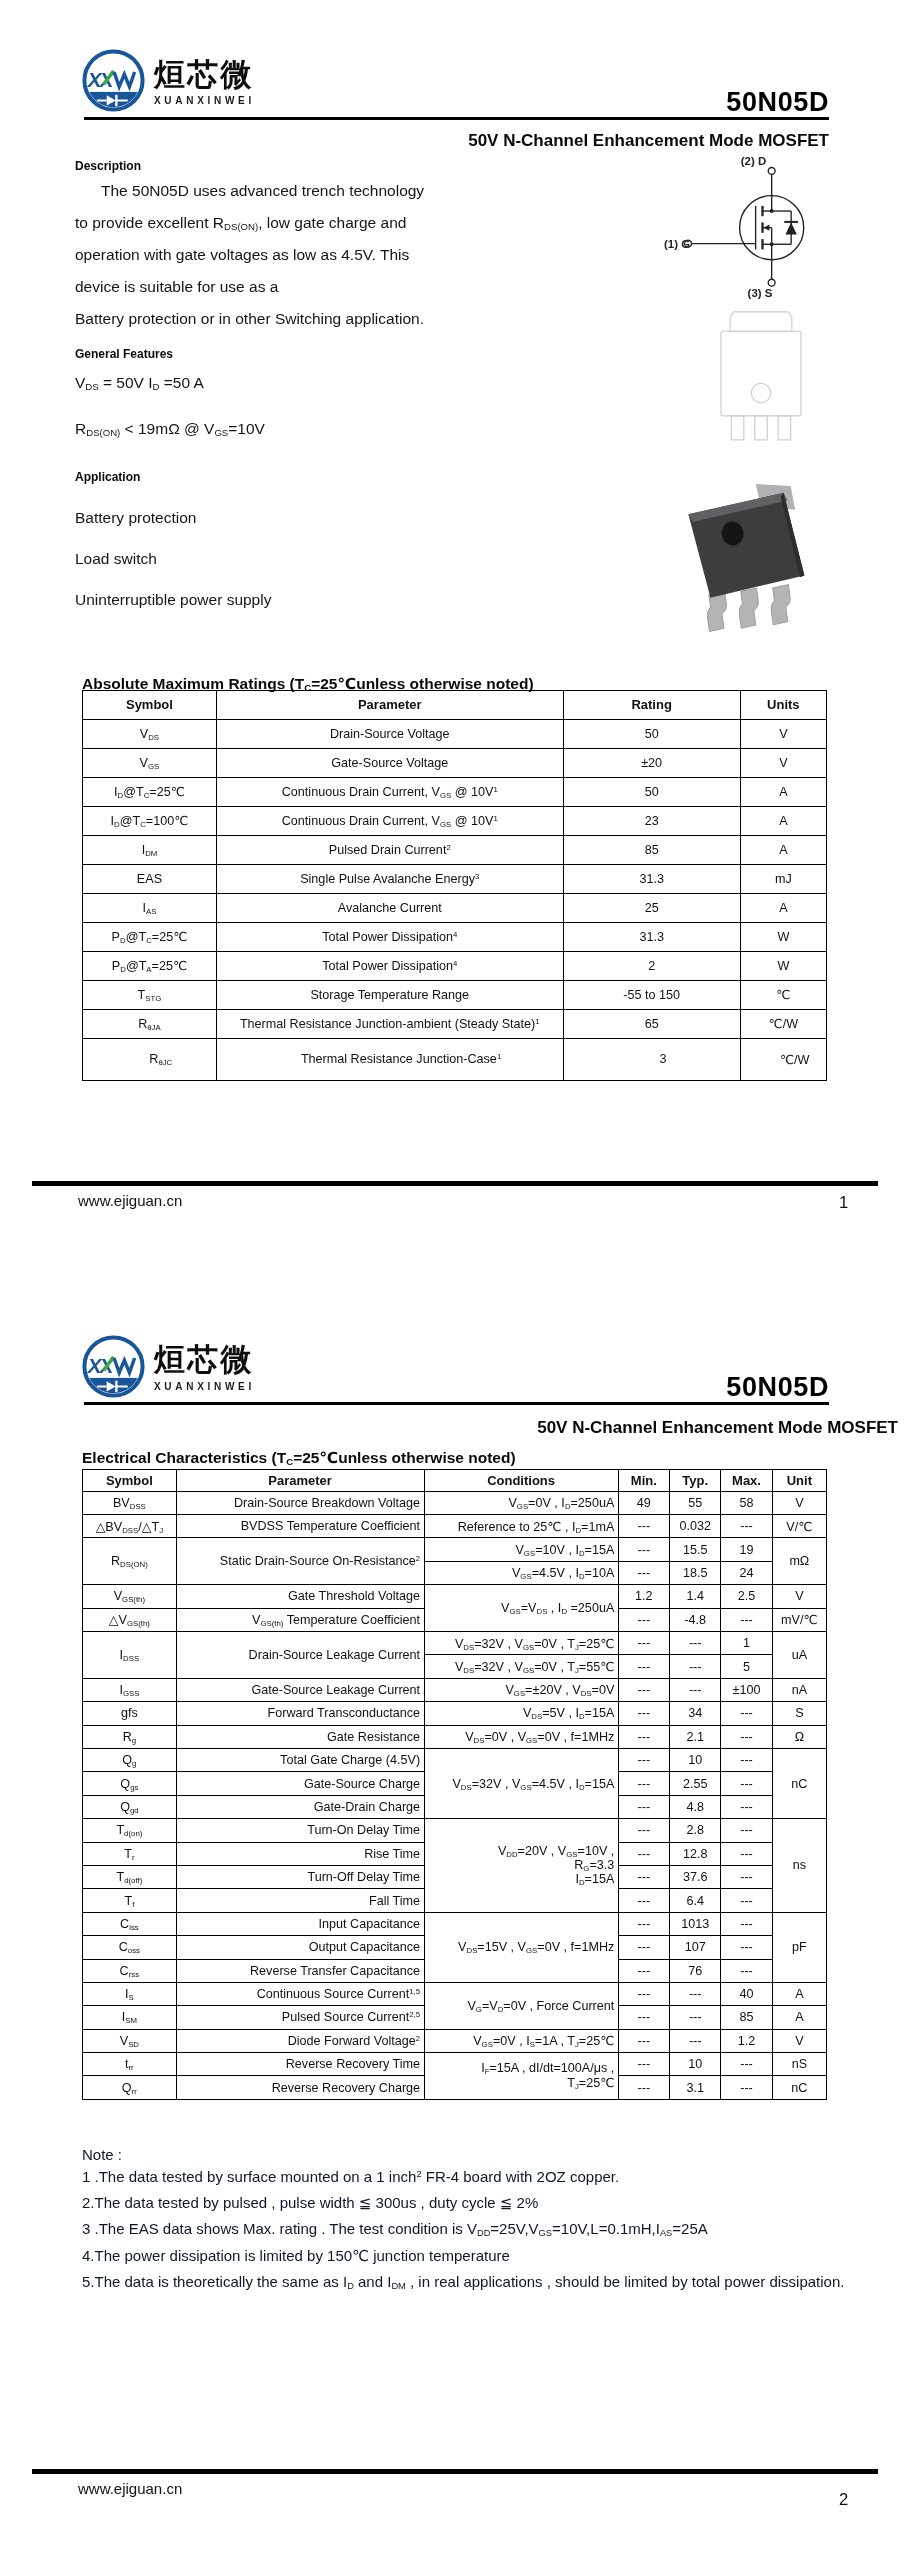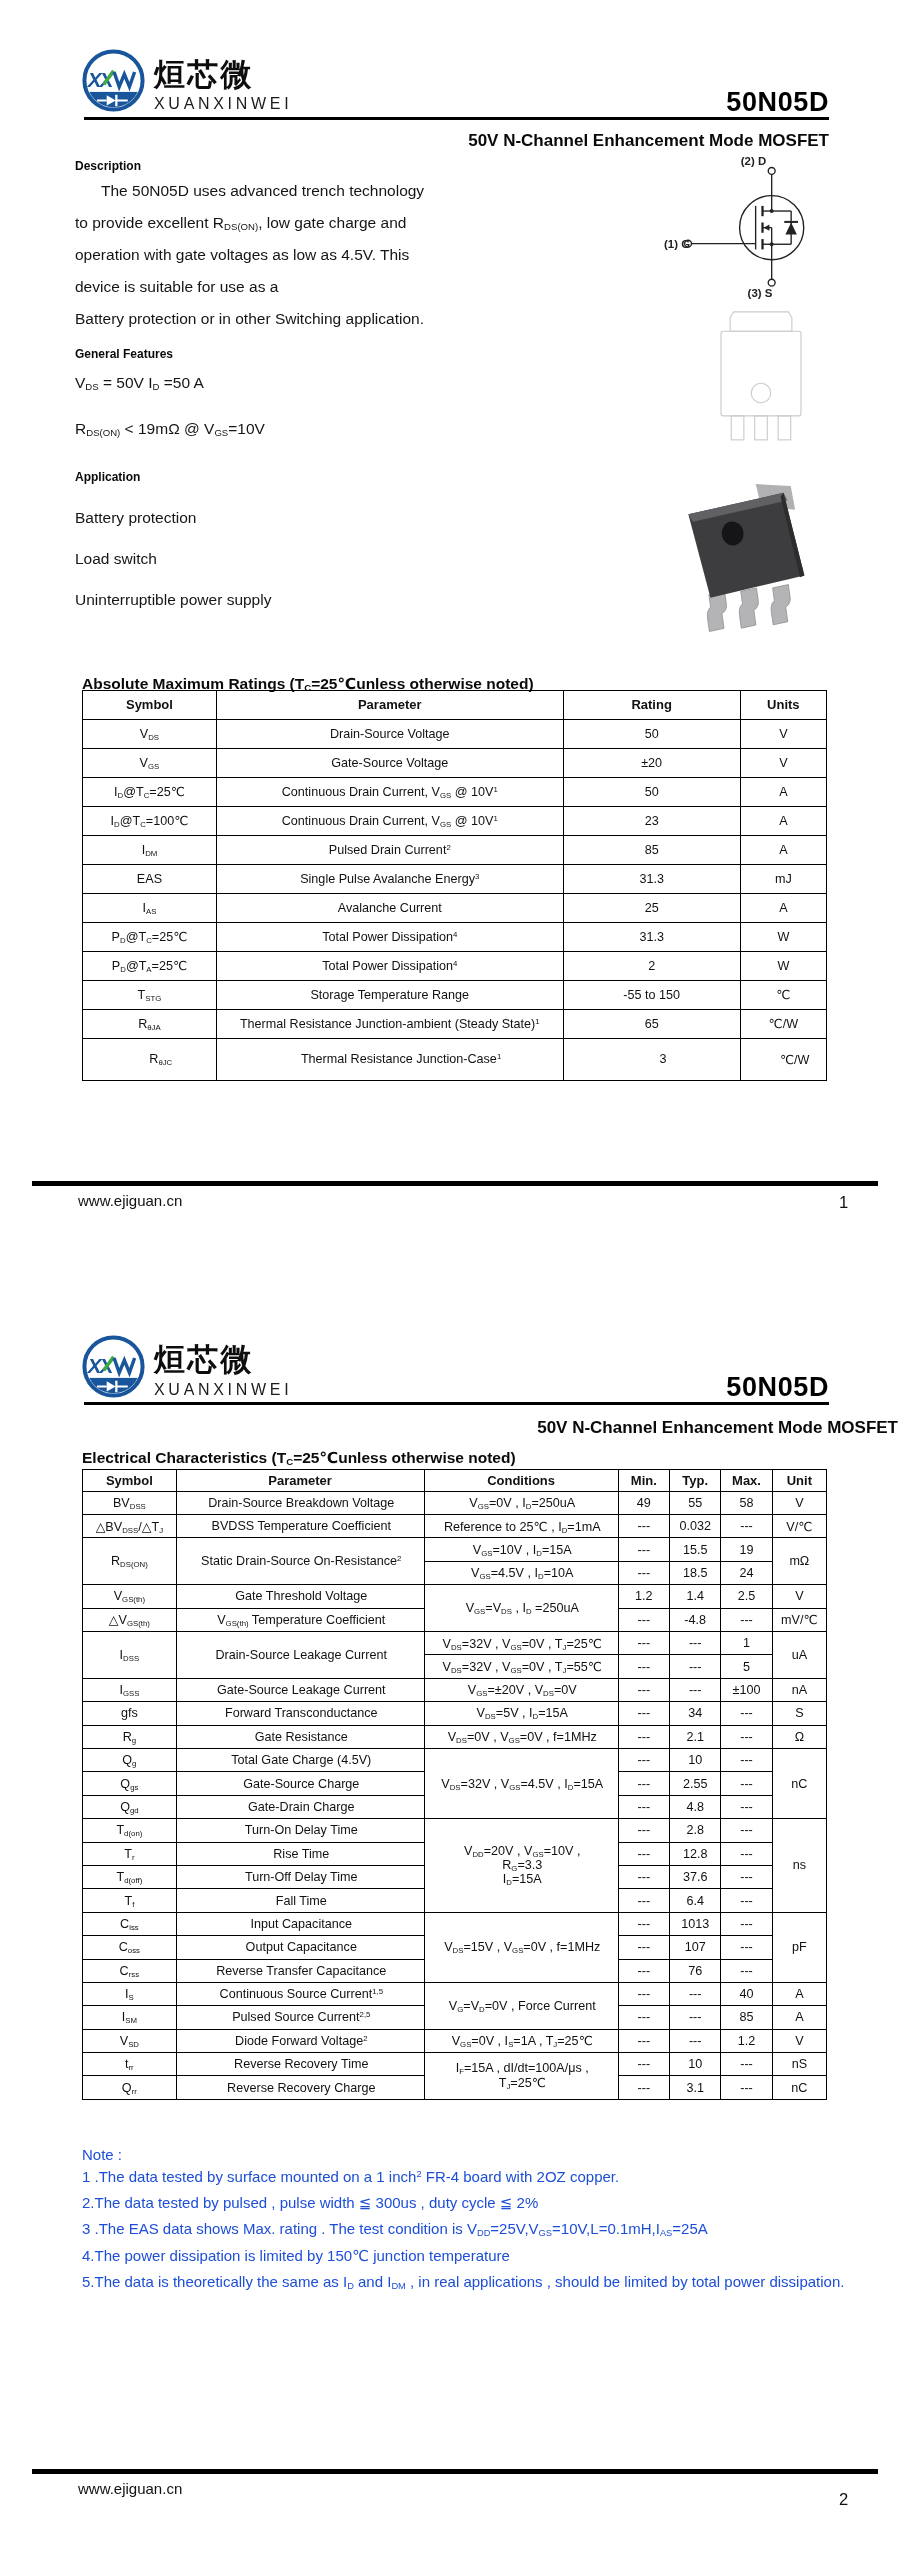--- a/index.html
+++ b/index.html
@@ -2,21 +2,21 @@
 <html style="font-size:9.2px"><head>
 <meta charset="utf-8">
 <style>
   html,body{margin:0;padding:0;background:#fff;}
   .canvas{position:relative;width:910px;height:2576px;background:#ffffff;
     font-family:"Liberation Sans","DejaVu Sans",sans-serif;color:#151515;overflow:hidden;}
   .page{position:absolute;left:0;width:910px;height:1288px;background:#fff;}
   #p1{top:0;} #p2{top:1288px;}
   .abs{position:absolute;}
   .brand-cn{font-size:31px;font-weight:900;letter-spacing:2.3px;color:#0d0d0d;line-height:1;}
-  .brand-en{font-size:16px;font-weight:400;letter-spacing:3.7px;color:#1c1c1c;line-height:1;}
+  .brand-en{font-size:10px;font-weight:700;letter-spacing:3.7px;color:#1c1c1c;line-height:1;}
   .part-title{font-size:27px;font-weight:bold;letter-spacing:0.6px;color:#000;line-height:1;margin-left:24px;}
   .hrule{background:#000;}
   .subtitle{font-size:17px;font-weight:bold;text-align:right;color:#0a0a0a;}
   .h2{font-size:12px;font-weight:bold;color:#0a0a0a;}
   .h3{font-size:15.5px;font-weight:bold;color:#0a0a0a;}
   .desc-line{font-size:15.5px;height:32px;white-space:nowrap;}
   .desc-line:first-child{padding-left:26px;}
   .feat-line{font-size:15.5px;height:46px;white-space:nowrap;}
   .app-line{font-size:15.5px;height:41px;white-space:nowrap;}
   sub{font-size:62%;vertical-align:-0.25em;line-height:0;}
@@ -24,24 +24,24 @@
   table{border-collapse:collapse;table-layout:fixed;width:100%;}
   th,td{border:1.1px solid #000;text-align:center;vertical-align:middle;
     font-size:12.6px;padding:0 3.4px;color:#111;}
   th{font-size:13px;font-weight:bold;}
   .t-abs thead th{height:27.5px;}
   .t-abs tbody td{height:28px;}
   .t-abs tbody tr:nth-child(12) td{height:41px;padding-left:26px;}
   .t-abs tbody tr:nth-child(13) td{height:31px;}
   .t-elec thead th{height:20.7px;}
   .t-elec tbody td{height:22.4px;}
-  .t-elec tbody td.c1,.t-elec tbody td.c2{text-align:center;padding-left:5.7px;}
+  .t-elec tbody td.c1,.t-elec tbody td.c2{text-align:right;padding-left:5.7px;}
   .furl{font-size:15px;text-align:left;color:#111;}
   .fpage{font-size:16.6px;color:#111;}
-  .note-line{font-size:15px;line-height:1.48;margin-bottom:4px;color:#1d4ed8;}
+  .note-line{font-size:15px;line-height:1.48;margin-bottom:4px;color:#0f172a;}
   .symlbl{font:bold 20px "Liberation Sans","DejaVu Sans",sans-serif;fill:#222;}
 </style>
 </head>
 <body>
 
 <div class="canvas">
 
   <section class="page" id="p1">
 
     <div class="abs" style="left:81px;top:48px;width:65px;height:65px">

